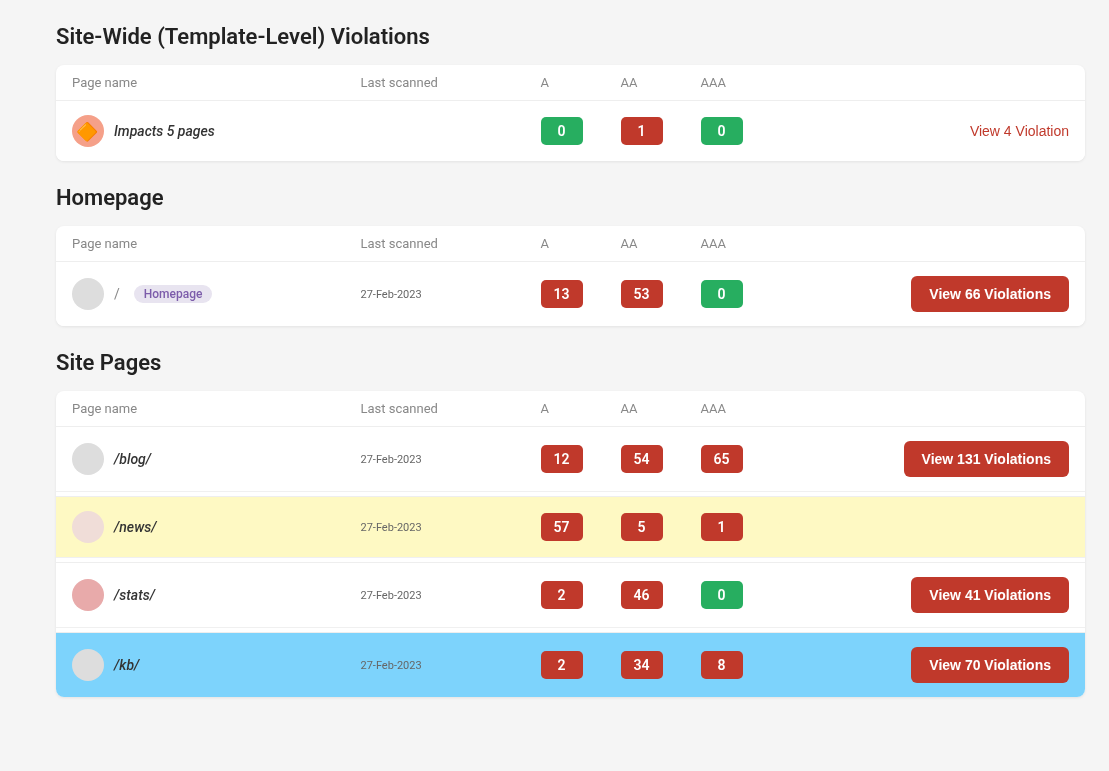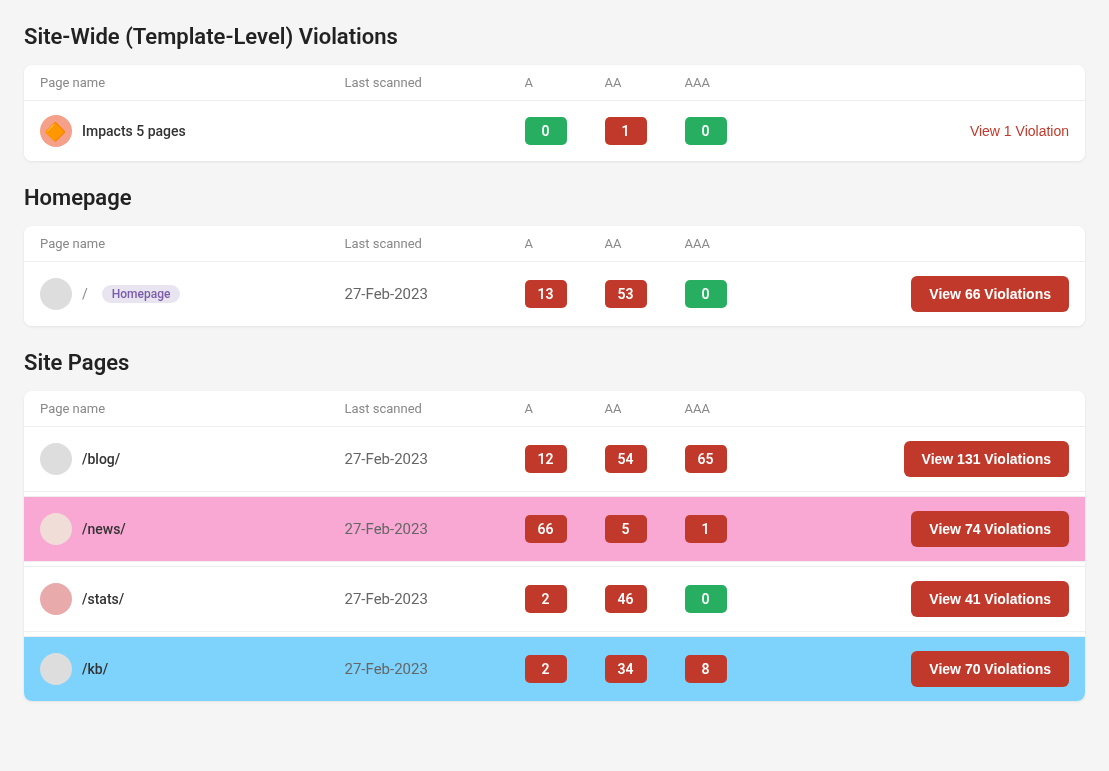--- a/index.html
+++ b/index.html
@@ -7,20 +7,21 @@
       font-family: -apple-system, BlinkMacSystemFont, 'Segoe UI', Roboto, sans-serif;
       background: #f5f5f5;
       color: #333;
       padding: 24px;
       min-height: 771px;
       width: 1109px;
     }
 
     .section {
       margin-bottom: 24px;
+      margin-left: 32px;
     }
 
     .section-title {
       font-size: 22px;
       font-weight: 600;
       color: #222;
       margin-bottom: 16px;
     }
 
     .table-card {
@@ -79,20 +80,21 @@
     }
 
     .avatar-orange {
       background: #f5a089;
     }
 
     .page-name-text {
       font-size: 14px;
       color: #333;
       font-weight: 500;
+      font-style: italic;
     }
 
     .page-name-slash {
       font-size: 14px;
       color: #888;
       margin-right: 4px;
     }
 
     .tag {
       display: inline-block;
@@ -103,21 +105,21 @@
       background: #e8e8e8;
       color: #555;
     }
 
     .tag-homepage {
       background: #e8e4f0;
       color: #7c5caa;
     }
 
     .last-scanned {
-      font-size: 15px;
+      font-size: 11px;
       color: #666;
     }
 
     .badge {
       display: inline-flex;
       align-items: center;
       justify-content: center;
       min-width: 42px;
       height: 28px;
       border-radius: 5px;
@@ -195,21 +197,21 @@
       <div class="badge-cell">
         <span class="badge badge-green">0</span>
       </div>
       <div class="badge-cell">
         <span class="badge badge-red">1</span>
       </div>
       <div class="badge-cell">
         <span class="badge badge-green">0</span>
       </div>
       <div class="view-btn-cell">
-        <button class="view-btn-link">View 1 Violation</button>
+        <button class="view-btn-link">View 4 Violation</button>
       </div>
     </div>
   </div>
 </div>
 
 <div class="section">
   <div class="section-title">Homepage</div>
   <div class="table-card">
     <div class="table-header">
       <div>Page name</div>
@@ -267,37 +269,34 @@
         <span class="badge badge-red">54</span>
       </div>
       <div class="badge-cell">
         <span class="badge badge-red">65</span>
       </div>
       <div class="view-btn-cell">
         <button class="view-btn">View 131 Violations</button>
       </div>
     </div>
 
-    <div class="table-row" style="background:#f9a8d4;">
+    <div class="table-row" style="background:#fef9c3;">
       <div class="page-name-cell">
         <div class="avatar" style="background:#f0ddd8;"></div>
         <span class="page-name-text">/news/</span>
       </div>
       <div class="last-scanned">27-Feb-2023</div>
       <div class="badge-cell">
-        <span class="badge badge-red">66</span>
+        <span class="badge badge-red">57</span>
       </div>
       <div class="badge-cell">
         <span class="badge badge-red">5</span>
       </div>
       <div class="badge-cell">
         <span class="badge badge-red">1</span>
-      </div>
-      <div class="view-btn-cell">
-        <button class="view-btn">View 74 Violations</button>
       </div>
     </div>
 
     <div class="table-row">
       <div class="page-name-cell">
         <div class="avatar" style="background:#e8aaaa; border-radius:50%;"></div>
         <span class="page-name-text">/stats/</span>
       </div>
       <div class="last-scanned">27-Feb-2023</div>
       <div class="badge-cell">

